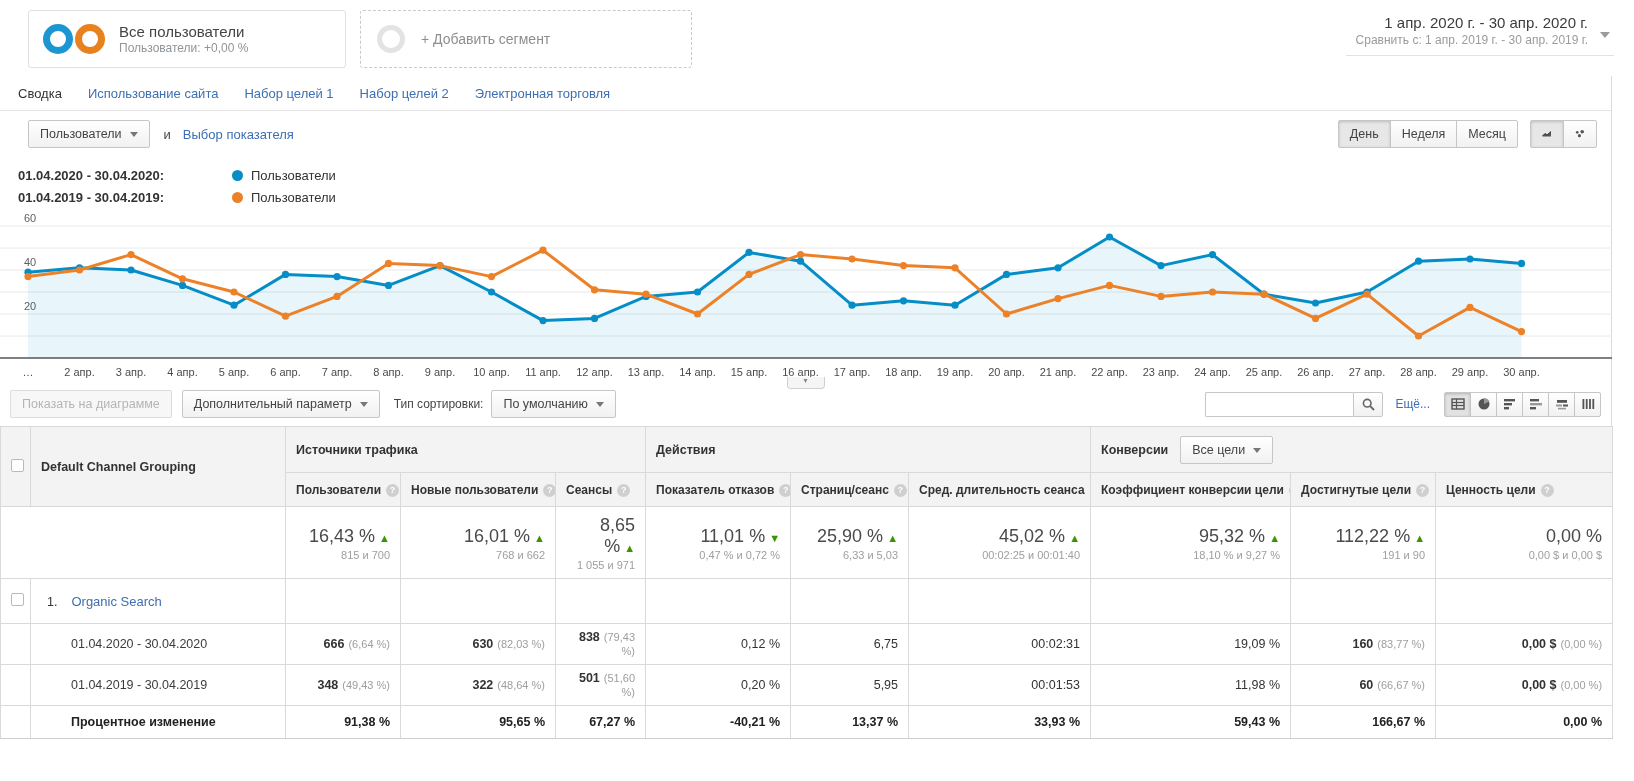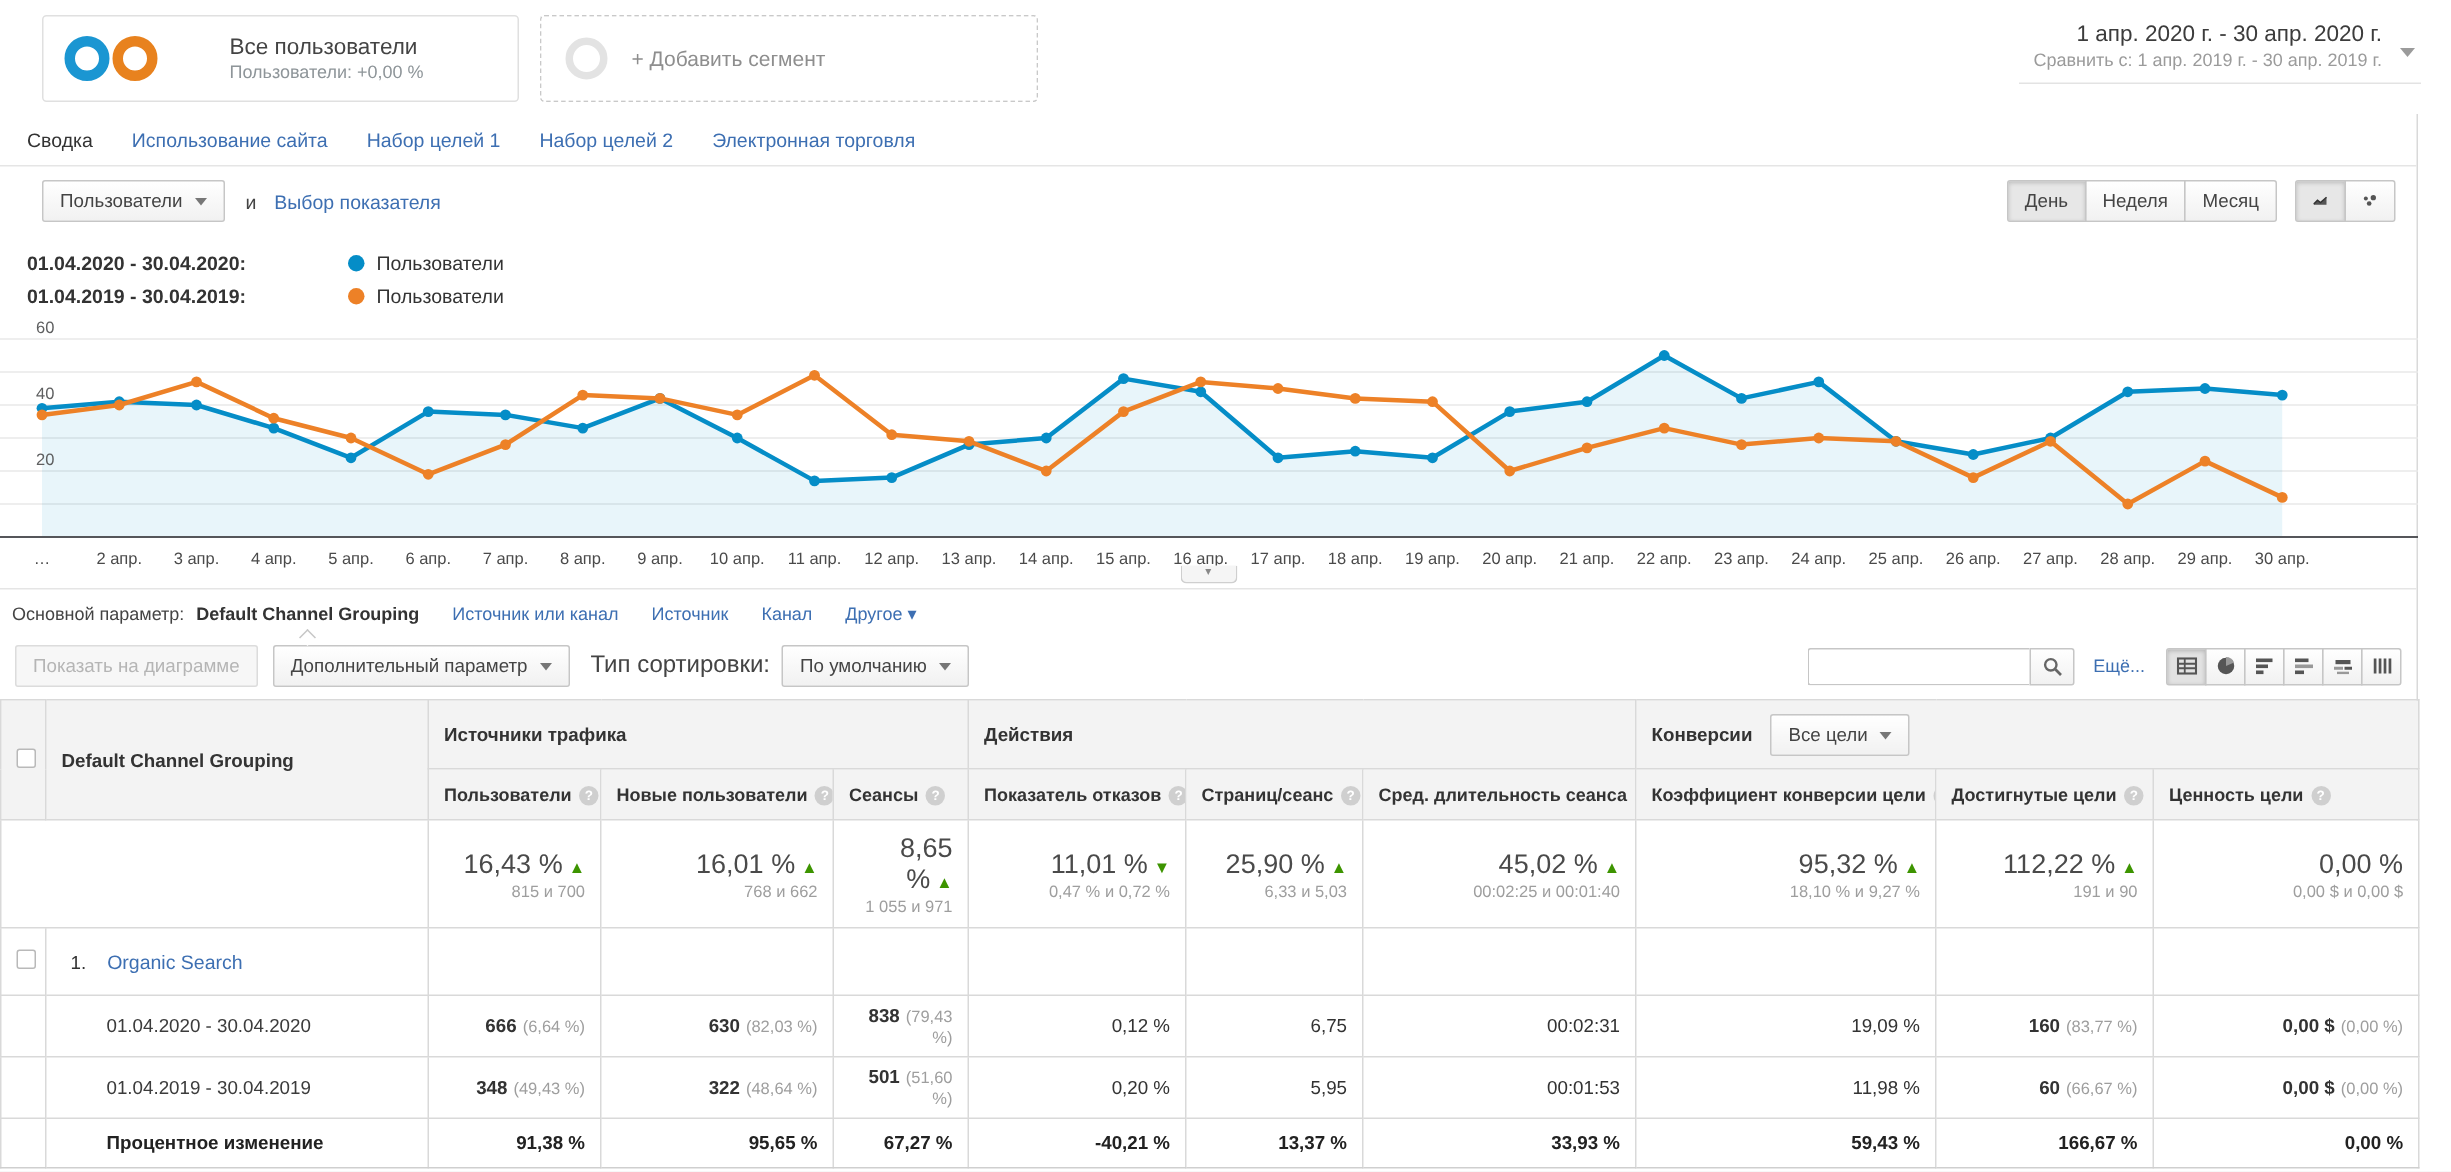--- a/index.html
+++ b/index.html
@@ -3,21 +3,21 @@
 <meta charset="utf-8">
 <style>
   * { box-sizing: border-box; margin: 0; padding: 0; }
   html,body { width:1634px; height:781px; overflow:hidden; background:#f2f2f2;
     font-family:"Liberation Sans", sans-serif; font-size:13px; color:#444; }
   .page { width:1634px; height:781px; background:#fff; position:relative; }
 
   
   .topbar { display:flex; align-items:flex-start; padding:10px 20px 0 28px; height:76px; background:#fff; }
   .seg-card { width:318px; height:58px; border:1px solid #e0e0e0; border-radius:3px;
-    display:flex; align-items:center; padding:16px 14px; background:#fff; cursor:pointer;gap:34px; }
+    display:flex; align-items:center; padding:16px 14px; background:#fff; cursor:pointer; }
   .seg-rings { display:flex; margin-right:14px; }
   .ring { width:30px; height:30px; border-radius:50%; }
   .ring.blue { border:7px solid #1b96d2; }
   .ring.orange { border:7px solid #e8821e; margin-left:2px; }
   .seg-title { font-size:15px; color:#444; line-height:18px; }
   .seg-sub { font-size:12px; color:#8e9599; }
   .seg-add { width:332px; height:58px; border:1px dashed #c9c9c9; border-radius:3px; margin-left:14px;
     display:flex; align-items:center; padding:0 16px; color:#8e8e8e; font-size:14px; cursor:pointer; }
   .ring.gray { border:5px solid #e3e3e3; width:28px; height:28px; margin-right:16px; }
   .datepick { margin-left:auto; text-align:right; padding:4px 26px 8px 10px; position:relative;
@@ -75,21 +75,21 @@
     display:flex; align-items:center; position:relative; }
   .dim-row .lbl { color:#444; margin-right:8px; }
   .dim-row .active-dim { font-weight:bold; color:#333; margin-right:22px; position:relative; }
   .dim-caret { position:absolute; left:50%; bottom:-13px; width:8px; height:8px; background:#fff;
     border-left:1px solid #c6c6c6; border-top:1px solid #c6c6c6; transform:translateX(-50%) rotate(45deg); }
   .dim-row a { margin-right:22px; font-size:12px; }
 
   
   .toolbar { padding:6px 10px 8px; display:flex; align-items:center; }
   .gbtn.disabled { color:#b5b5b5; background:#f7f7f7; border-color:#dcdcdc; cursor:default; }
-  .toolbar .sort-lbl { font-size:16px; color:#444; margin:0 8px 0 14px; }
+  .toolbar .sort-lbl { font-size:12px; color:#444; margin:0 8px 0 14px; }
   .toolbar .sp { margin-left:10px; }
   .toolbar .right { margin-left:auto; display:flex; align-items:center; }
   .search-box { display:flex; align-items:center; }
   .search-input { width:148px; height:25px; border:1px solid #c6c6c6; border-right:none; padding:0 6px;
     font-family:inherit; font-size:12px; border-radius:2px 0 0 2px; }
   .search-btn { width:30px; height:25px; background:linear-gradient(#fff,#f1f1f1); border:1px solid #c6c6c6;
     border-radius:0 2px 2px 0; display:flex; align-items:center; justify-content:center; cursor:pointer; }
   .more-link { margin:0 14px 0 12px; font-size:12px; }
   .view-group { display:flex; }
   .view-btn { width:27px; height:25px; background:linear-gradient(#fff,#f1f1f1); border:1px solid #c6c6c6;
@@ -305,29 +305,20 @@
           <text x="1367" y="166" font-size="11" fill="#4a4a4a" text-anchor="middle">27 апр.</text>
           <text x="1418.5" y="166" font-size="11" fill="#4a4a4a" text-anchor="middle">28 апр.</text>
           <text x="1470" y="166" font-size="11" fill="#4a4a4a" text-anchor="middle">29 апр.</text>
           <text x="1521.5" y="166" font-size="11" fill="#4a4a4a" text-anchor="middle">30 апр.</text>
         </svg>
     </div>
     <div class="collapse-row">
       <span class="collapse-btn">▾</span>
     </div>
 
-    <div class="dim-row">
-      <span class="lbl">Основной параметр:</span>
-      <span class="active-dim">
-        <span>Default Channel Grouping</span>
-        <span class="dim-caret"></span>
-      </span>
-      <span id="dim-links"><a class="blue-link" style="font-size: 12px; margin-right: 22px;">Источник или канал</a><a class="blue-link" style="font-size: 12px; margin-right: 22px;">Источник</a><a class="blue-link" style="font-size: 12px; margin-right: 22px;">Канал</a></span>
-      <a class="blue-link" style="font-size:12px"><span>Другое</span> ▾</a>
-    </div>
 
     <div class="toolbar">
       <button class="gbtn disabled">Показать на диаграмме</button>
       <button class="gbtn sp">
         <span>Дополнительный параметр</span><span class="v"></span>
       </button>
       <span class="sort-lbl">Тип сортировки:</span>
       <button class="gbtn">
         <span>По умолчанию</span><span class="v"></span>
       </button>

